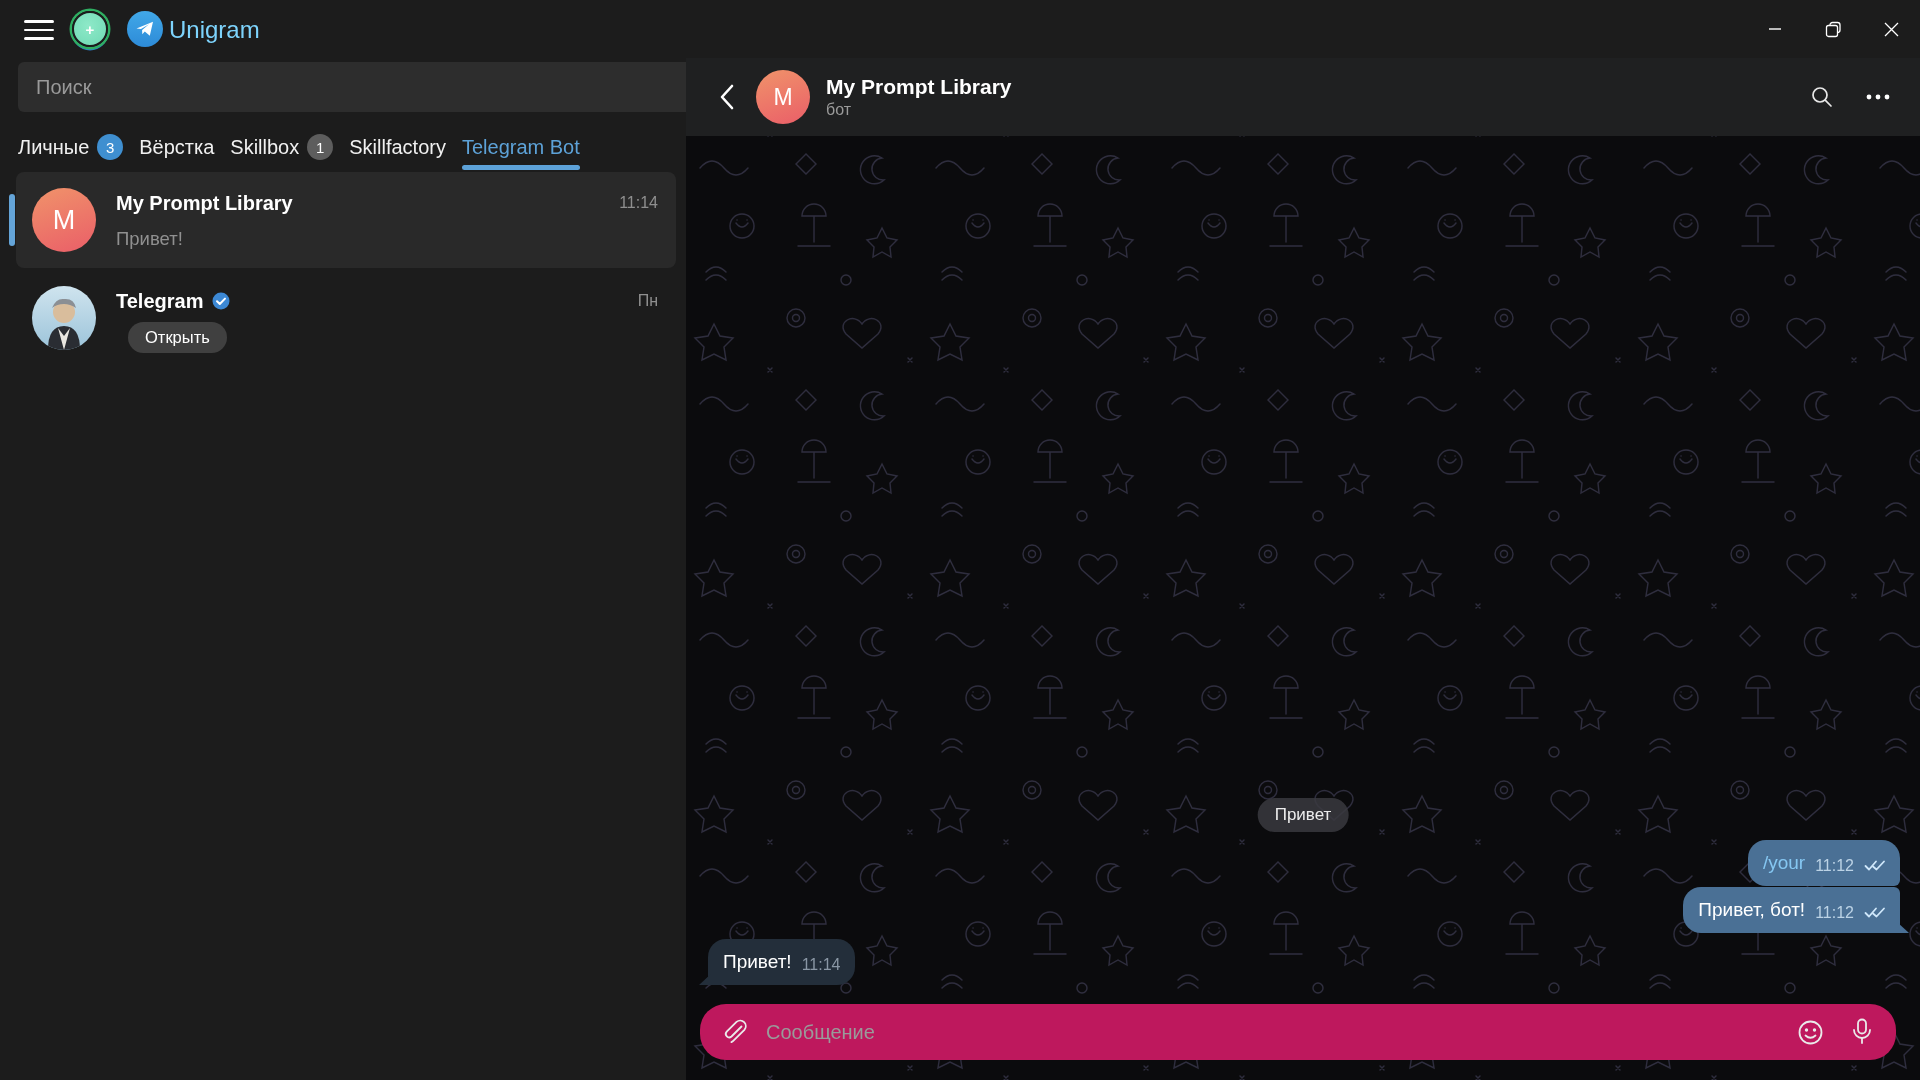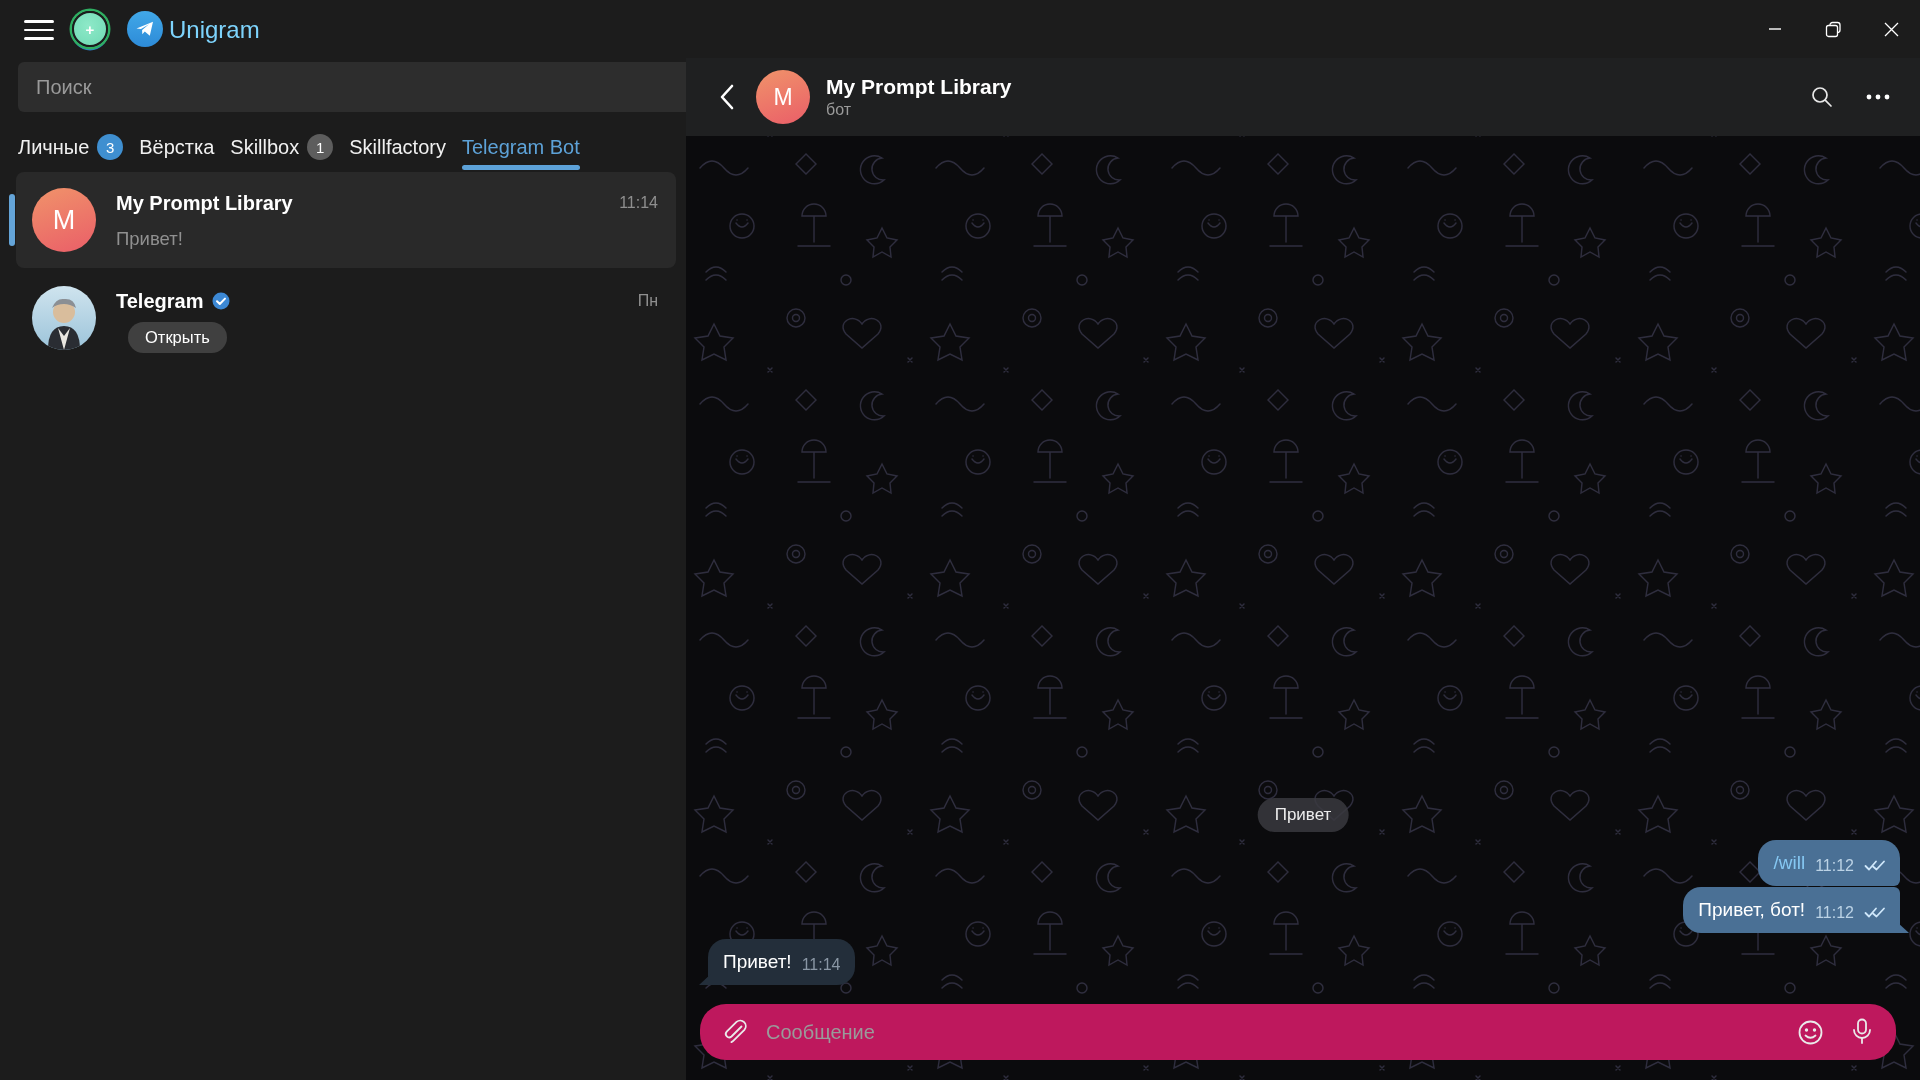--- a/index.html
+++ b/index.html
@@ -262,21 +262,21 @@
               <circle cx="13" cy="4" r="2.4"></circle>
               <circle cx="22" cy="4" r="2.4"></circle>
           </svg>
         </div>
       </div>
     </div>
 
     <div class="date-pill">Привет</div>
 
     <div class="bubble out grp-first">
-      <span class="cmd">/will</span>
+      <span class="cmd">/your</span>
       <span class="btime">11:12</span>
       <svg class="ticks" width="22" height="13" viewBox="0 0 22 13" fill="none" stroke="#cfe7fa" stroke-width="1.8" stroke-linecap="round" stroke-linejoin="round">
         <path d="M1.5 7 L5 10.5 L12 2.5"></path>
           <path d="M9 7.5 L12.5 10.5 L20 2.5"></path>
       </svg>
     </div>
 
     <div class="bubble out grp-last">
       <span>Привет, бот!</span>
       <span class="btime">11:12</span>

